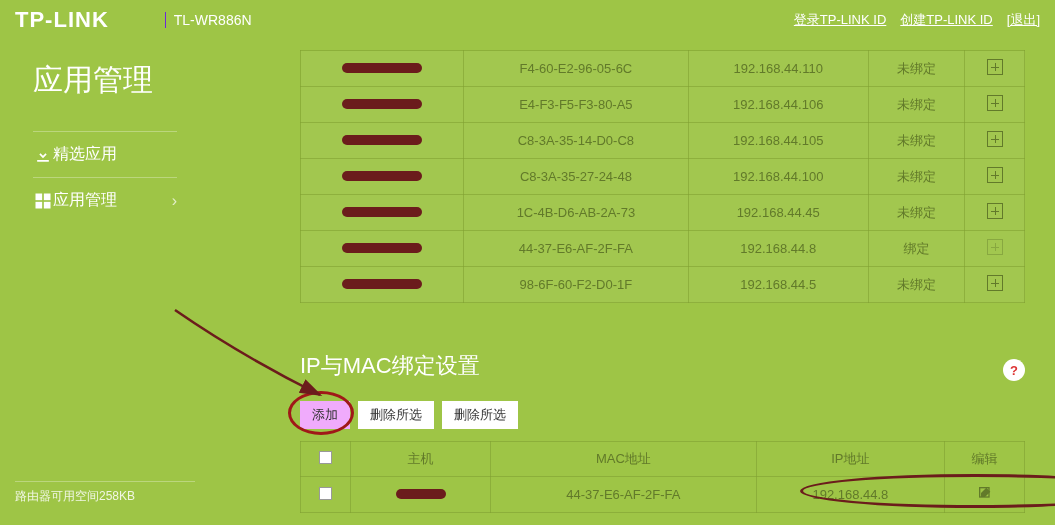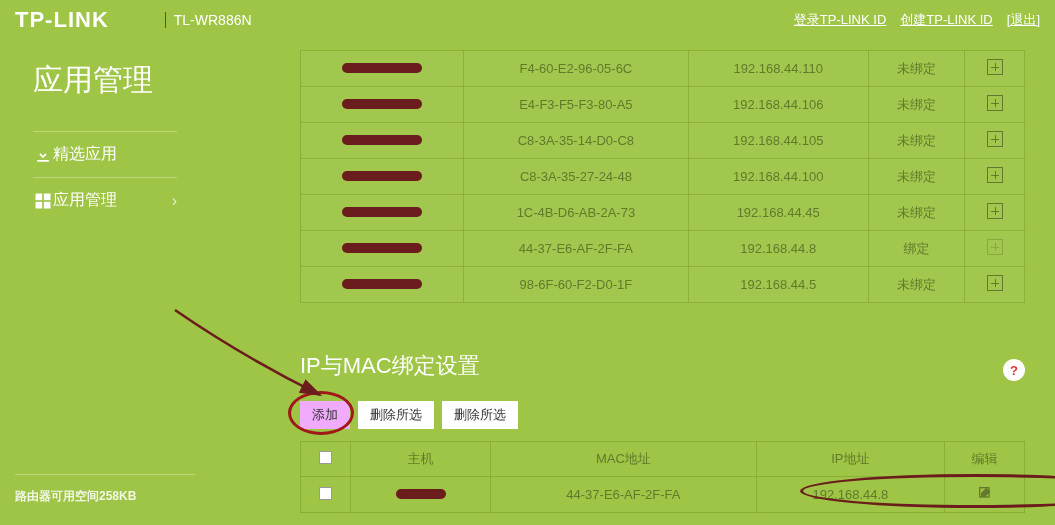--- a/index.html
+++ b/index.html
@@ -157,23 +157,22 @@
     }
     .footer {
       position: absolute;
       bottom: 20px;
       left: 15px;
       font-size: 12px;
       color: rgba(255,255,255,0.85);
     }
     .footer-line {
       border-top: 1px solid rgba(255,255,255,0.3);
-      padding-top: 13px;
+      padding-top: 6px;
       width: 180px;
-      font-weight: bold;
     }
     .row-wrap { position: relative; }
   </style>
 </head>
 <body>
 
 <div class="header">
   <div class="logo-area">
     <span class="logo">TP-LINK</span>
     <span class="model">TL-WR886N</span>

